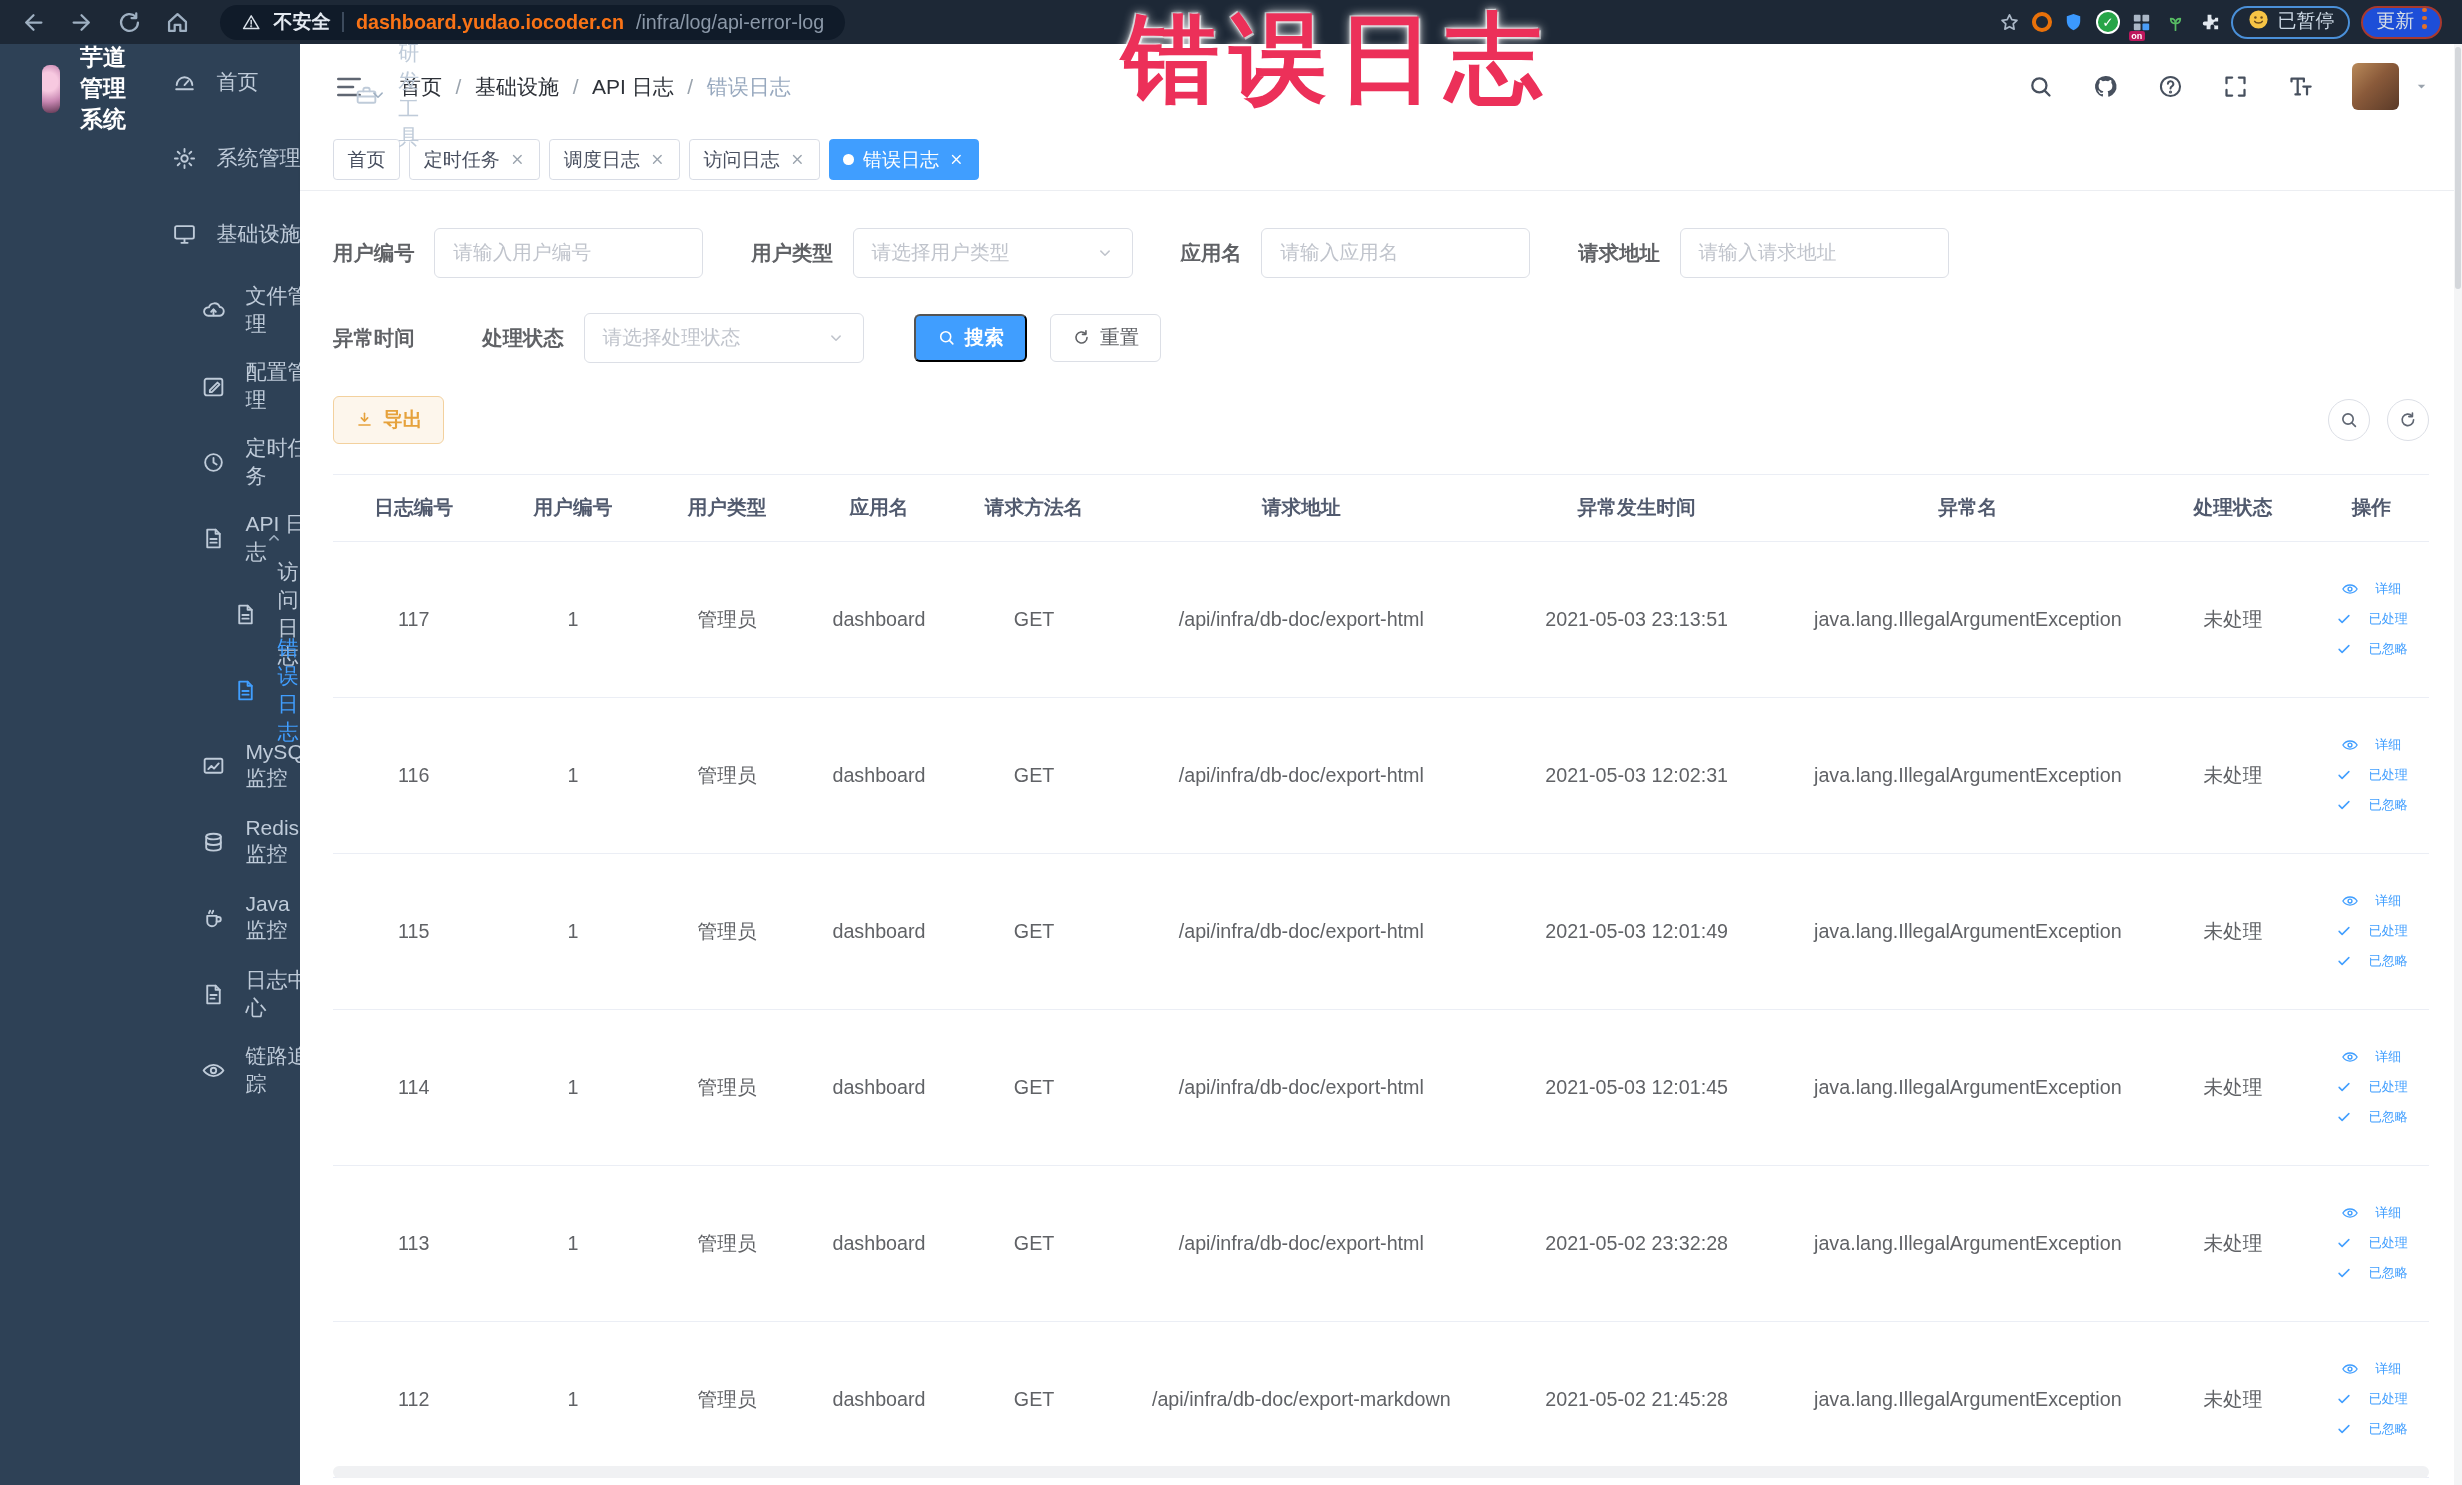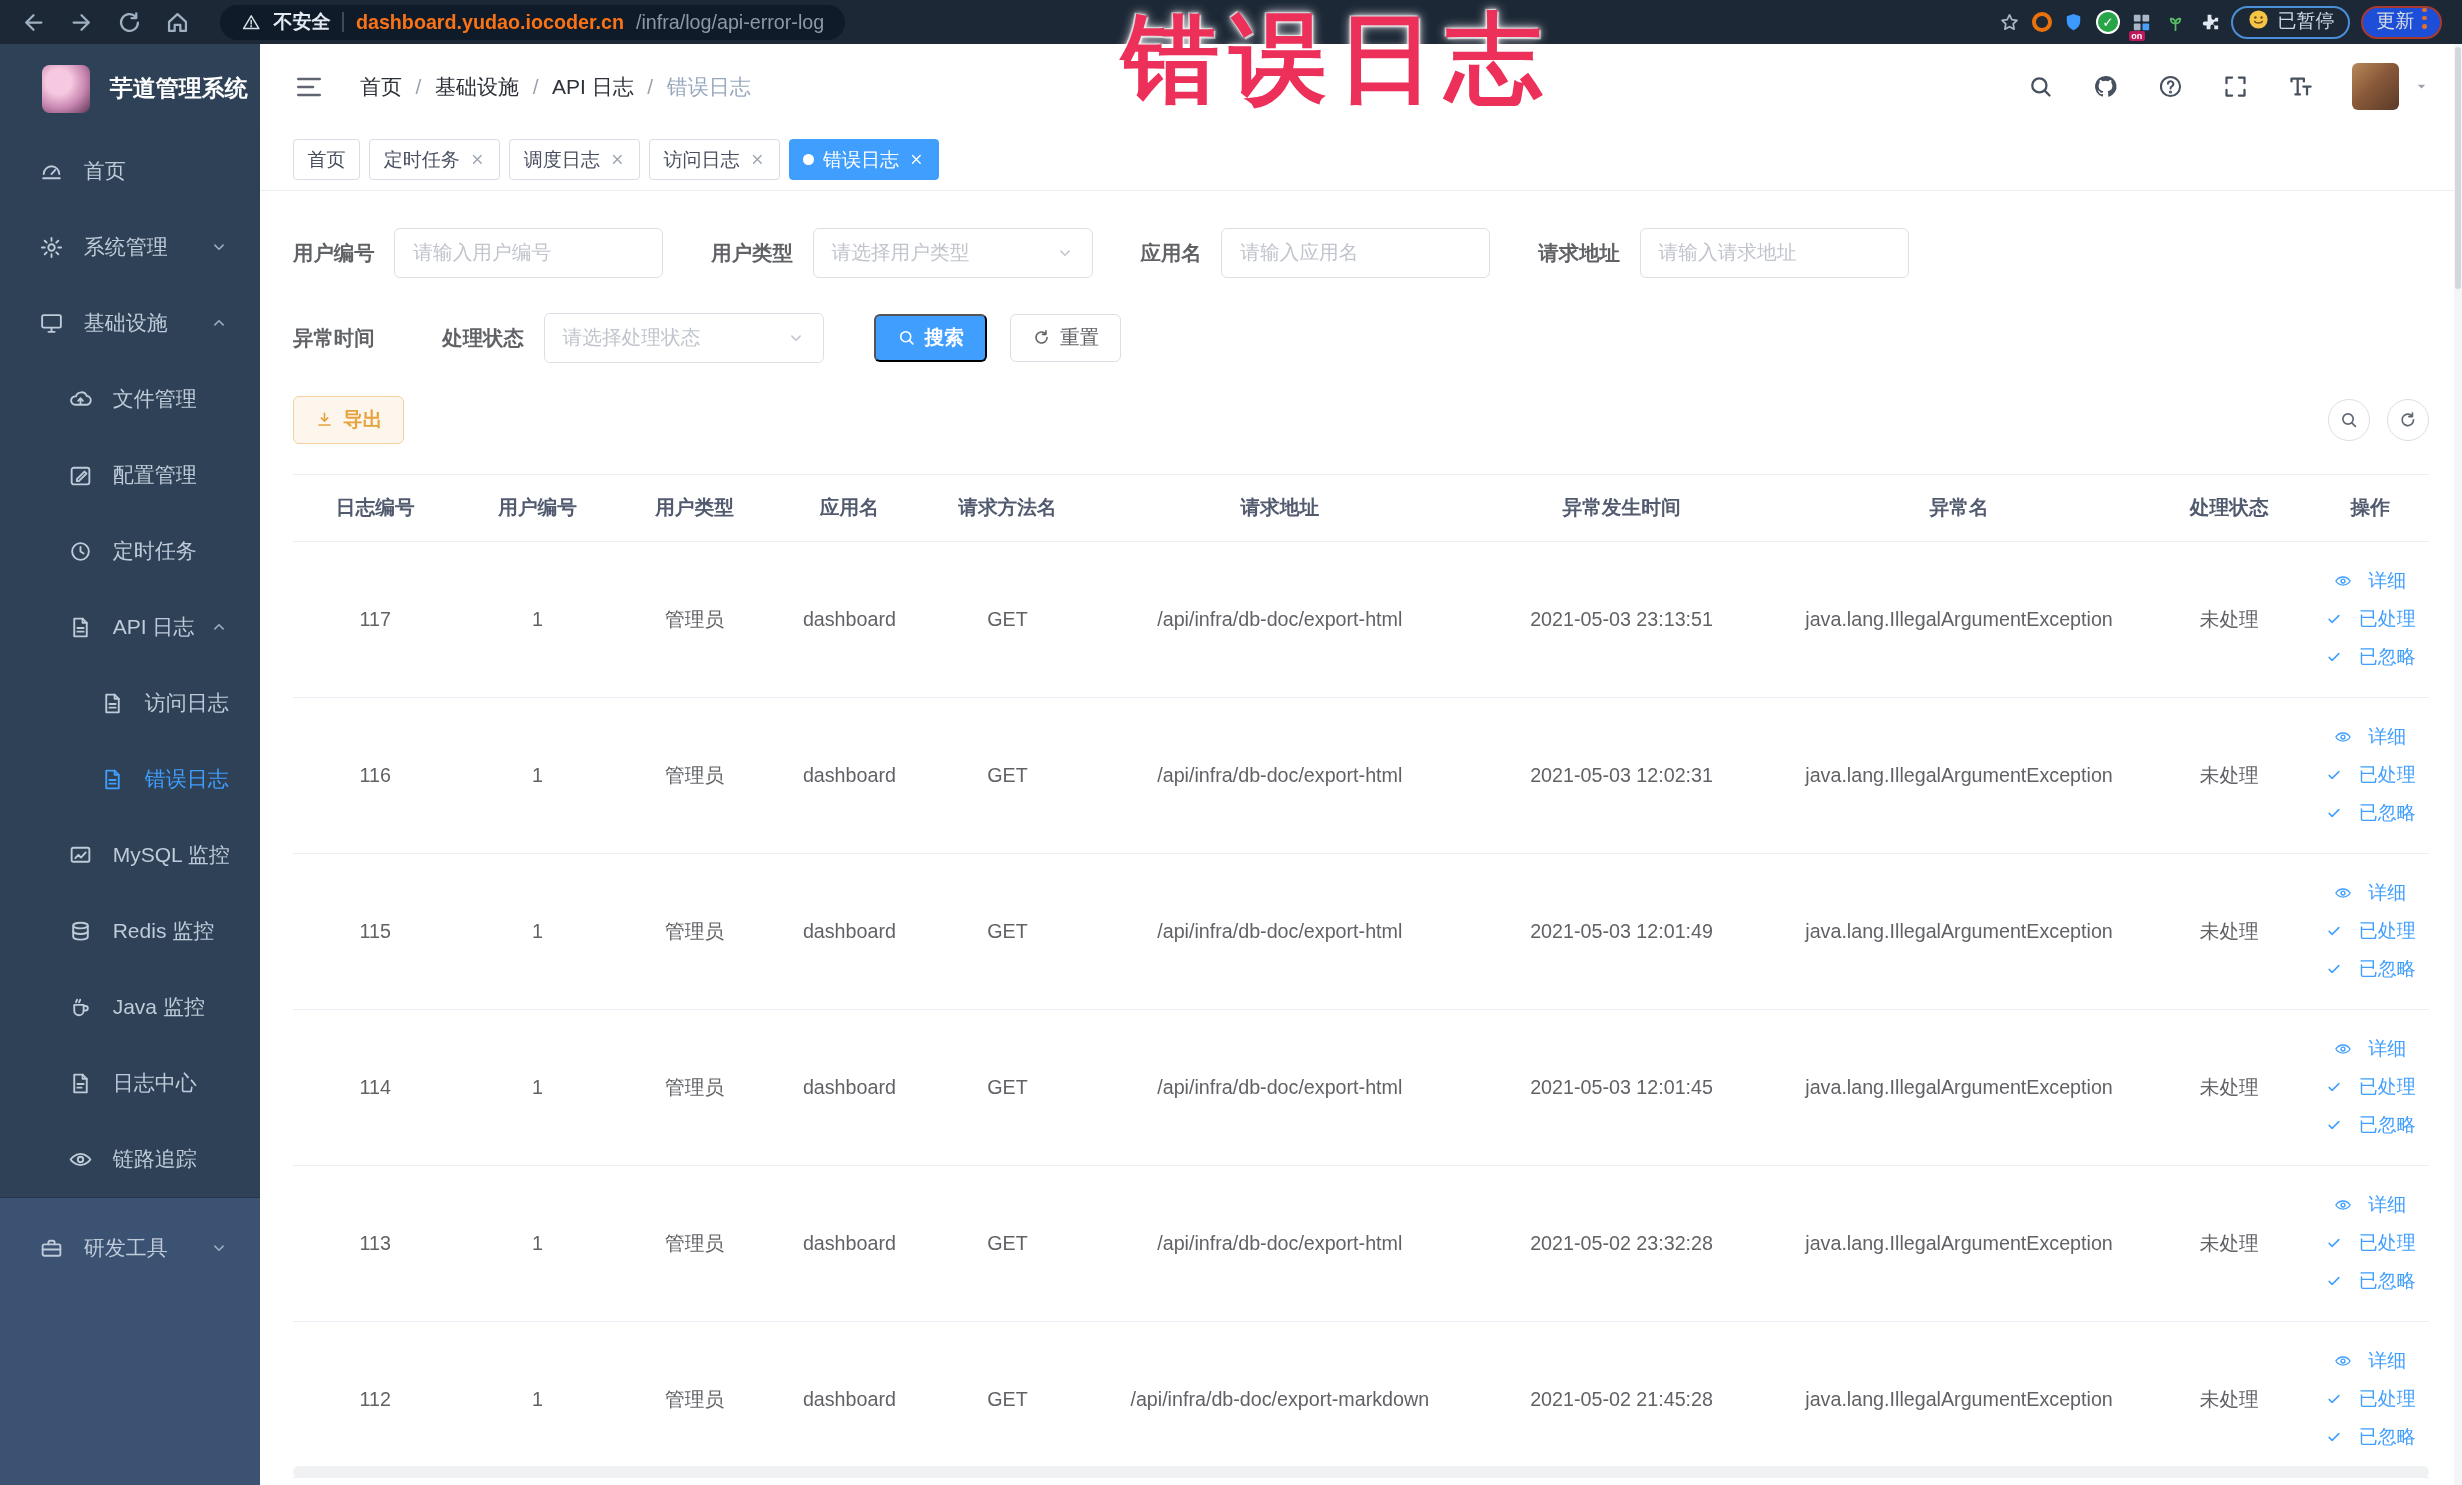--- a/index.html
+++ b/index.html
@@ -36,21 +36,21 @@
   .pill-paused { border:2.3px solid #4a90d9; color:#ccd8e4; font-size:19px; }
   .pill-paused .smiley { width:23px; height:23px; }
   .pill-update { border:2.3px solid #a8392f; background:#1d4ed8; color:#d6dde5; font-size:19px; gap:8px; }
   .kebab { display:flex; flex-direction:column; gap:3.8px; }
   .kebab i { width:4.5px; height:4.5px; background:#e0702a; border-radius:50%; }
 
   
   .app { position:absolute; left:0; top:44px; right:0; bottom:0; display:flex; }
 
   
-  .sidebar { width:260px; background:#2e4156; display:flex; flex-direction:column; flex:none; }
+  .sidebar { width:300px; background:#2e4156; display:flex; flex:none; }
   .logo-row { height:89px; display:flex; align-items:center; padding-left:42px; gap:19.7px; }
   .logo-img { width:48px; height:48px; border-radius:7.6px;
     background:radial-gradient(circle at 35% 35%, #f7c9e0 0 28%, #c887b2 60%, #5d3550 100%); }
   .logo-title { color:#fff; font-size:23px; font-weight:700; }
   .menu { }
   .menu-item { height:76px; display:flex; align-items:center; color:#bfcbd9; font-size:21px; cursor:pointer; position:relative; }
   .menu-item .mi { width:25px; height:25px; color:#bfcbd9; }
   .menu-item .mlabel { margin-left:19.7px; }
   .menu-item .chev { position:absolute; right:32px; width:18px; height:18px; color:#9fb0c2; }
   .menu-item.lvl0 { padding-left:39px; }
@@ -111,21 +111,21 @@
     display:flex; align-items:center; justify-content:center; color:#5f6672; cursor:pointer; }
   .circle-btn .ic { width:19.7px; height:19.7px; }
 
   
   table.grid { width:100%; border-collapse:collapse; margin-top:30px; table-layout:fixed; }
   table.grid th { font-size:19.7px; font-weight:700; color:#515a6e; padding:19.7px 4.5px;
     border-top:1.5px solid #ebeef5; border-bottom:1.5px solid #ebeef5; text-align:center; }
   table.grid td { height:156px; font-size:19.7px; color:#606266; text-align:center;
     border-bottom:1.5px solid #ebeef5; padding:0 4.5px; vertical-align:middle; }
   .op-cell { display:flex; flex-direction:column; align-items:center; gap:12px; }
-  .op-link { color:#409eff; font-size:19px; display:inline-flex; align-items:center; gap:16px; cursor:pointer; }
+  .op-link { color:#409eff; font-size:13px; display:inline-flex; align-items:center; gap:16px; cursor:pointer; }
   .op-link .ic { width:18px; height:18px; }
 
   .bottom-strip { position:absolute; left:33px; right:33px; bottom:7.6px; height:12px; background:#f0f1f3; border-radius:6px; }
   .page-scrollbar { position:absolute; right:0; top:44px; bottom:0; width:7.6px; background:#f4f5f6; z-index:4; }
   .page-scrollbar .thumb { position:absolute; top:3px; left:0.8px; width:6px; height:242px; background:#d4d7db; border-radius:3px; }
 
   
   .stamp { position:absolute; left:1122px; top:6px; z-index:50; font-size:97px; font-weight:700;
     color:#ec3059; letter-spacing:10.6px; line-height:106px; white-space:nowrap;
     text-shadow:0 0 4.5px #fff, 0 0 10.6px rgba(255,255,255,.95), 1.5px 1.5px 0 rgba(255,255,255,.55), -1.5px -1.5px 0 rgba(255,255,255,.55); }

